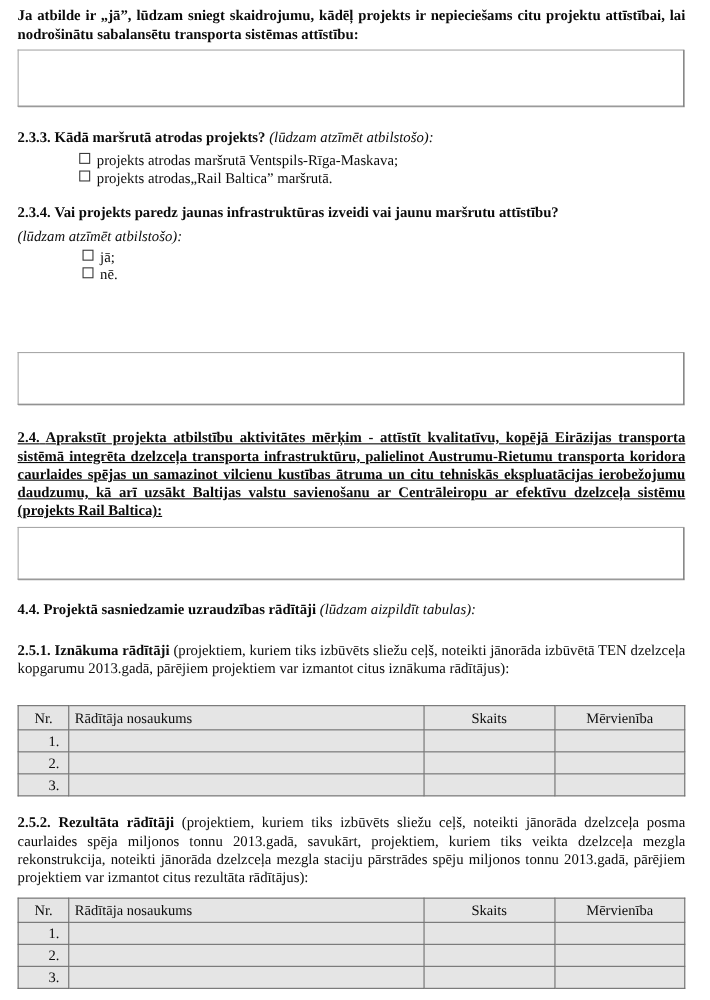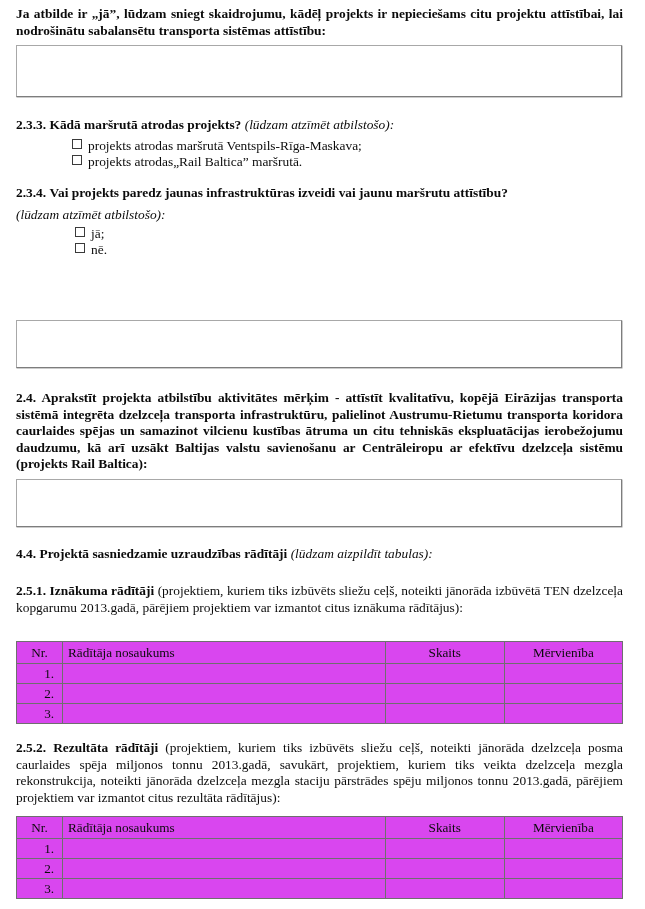--- a/index.html
+++ b/index.html
@@ -70,21 +70,21 @@
   }
 
   
   .indicator-table {
     position: absolute;
     left: 16px;
     width: 607px;
     border-collapse: collapse;
     table-layout: fixed;
     font-size: 13px;
-    background: #d946ef;
+    background: #e5e5e5;
   }
   .indicator-table th,
   .indicator-table td {
     border: 1px solid #6f6f6f;
     padding: 0;
     font-weight: normal;
   }
   .indicator-table th {
     height: 21px;
     line-height: 21px;
@@ -146,21 +146,21 @@
   </div>
   <div class="checkline" style="left:75px; top:242px;">
     <span class="cbox"></span><span>nē.</span>
   </div>
 
 
   <div class="answerbox" style="top:320px; width:606px; height:48px;">
     <div style="width:100%;height:100%;"></div>
   </div>
 
-  <div class="block b" style="top:390px;">
+  <div class="block b" style="top:390px;text-decoration:underline;">
     <span>2.4.</span>
     <span>Aprakstīt projekta atbilstību aktivitātes mērķim - attīstīt kvalitatīvu, kopējā Eirāzijas transporta sistēmā integrēta dzelzceļa transporta infrastruktūru, palielinot Austrumu-Rietumu transporta koridora caurlaides spējas un samazinot vilcienu kustības ātruma un citu tehniskās ekspluatācijas ierobežojumu daudzumu, kā arī uzsākt Baltijas valstu savienošanu ar Centrāleiropu ar efektīvu dzelzceļa sistēmu (projekts Rail Baltica):</span>
   </div>
 
   <div class="answerbox" style="top:479px; width:606px; height:48px;">
     <div style="width:100%;height:100%;"></div>
   </div>
 
   <div class="block nojust" style="top:546px;">
     <span class="b">4.4.</span>

